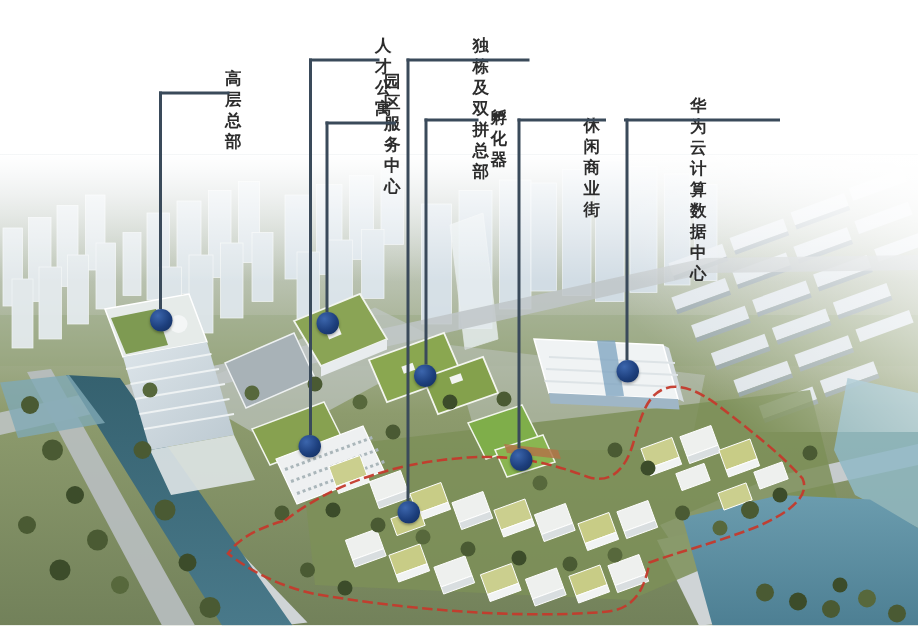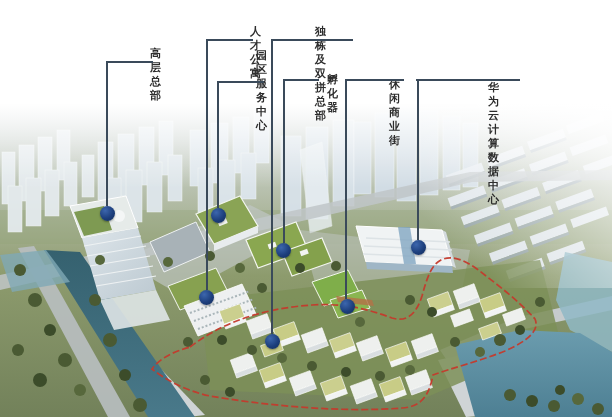--- a/index.html
+++ b/index.html
@@ -383,19 +383,19 @@
   </div>
 
   <div class="callout">
     <div class="callout-label" style="left:345px;top:64px;margin-top:13px;">休闲商业街</div>
     <div class="callout-underline" style="left:345px;top:79px;width:59px;"></div>
     <div class="callout-stem" style="left:345px;top:79px;height:220px;"></div>
     <div class="callout-dot" style="left:340px;top:299px;"></div>
   </div>
 
   <div class="callout">
-    <div class="callout-label" style="left:416px;top:80px;margin-left:28px;">华为云计算数据中心</div>
+    <div class="callout-label" style="left:416px;top:64px;">华为云计算数据中心</div>
     <div class="callout-underline" style="left:416px;top:79px;width:104px;"></div>
     <div class="callout-stem" style="left:417px;top:79px;height:161px;"></div>
     <div class="callout-dot" style="left:411px;top:240px;"></div>
   </div>
 
 </div>
 
 </body></html>

